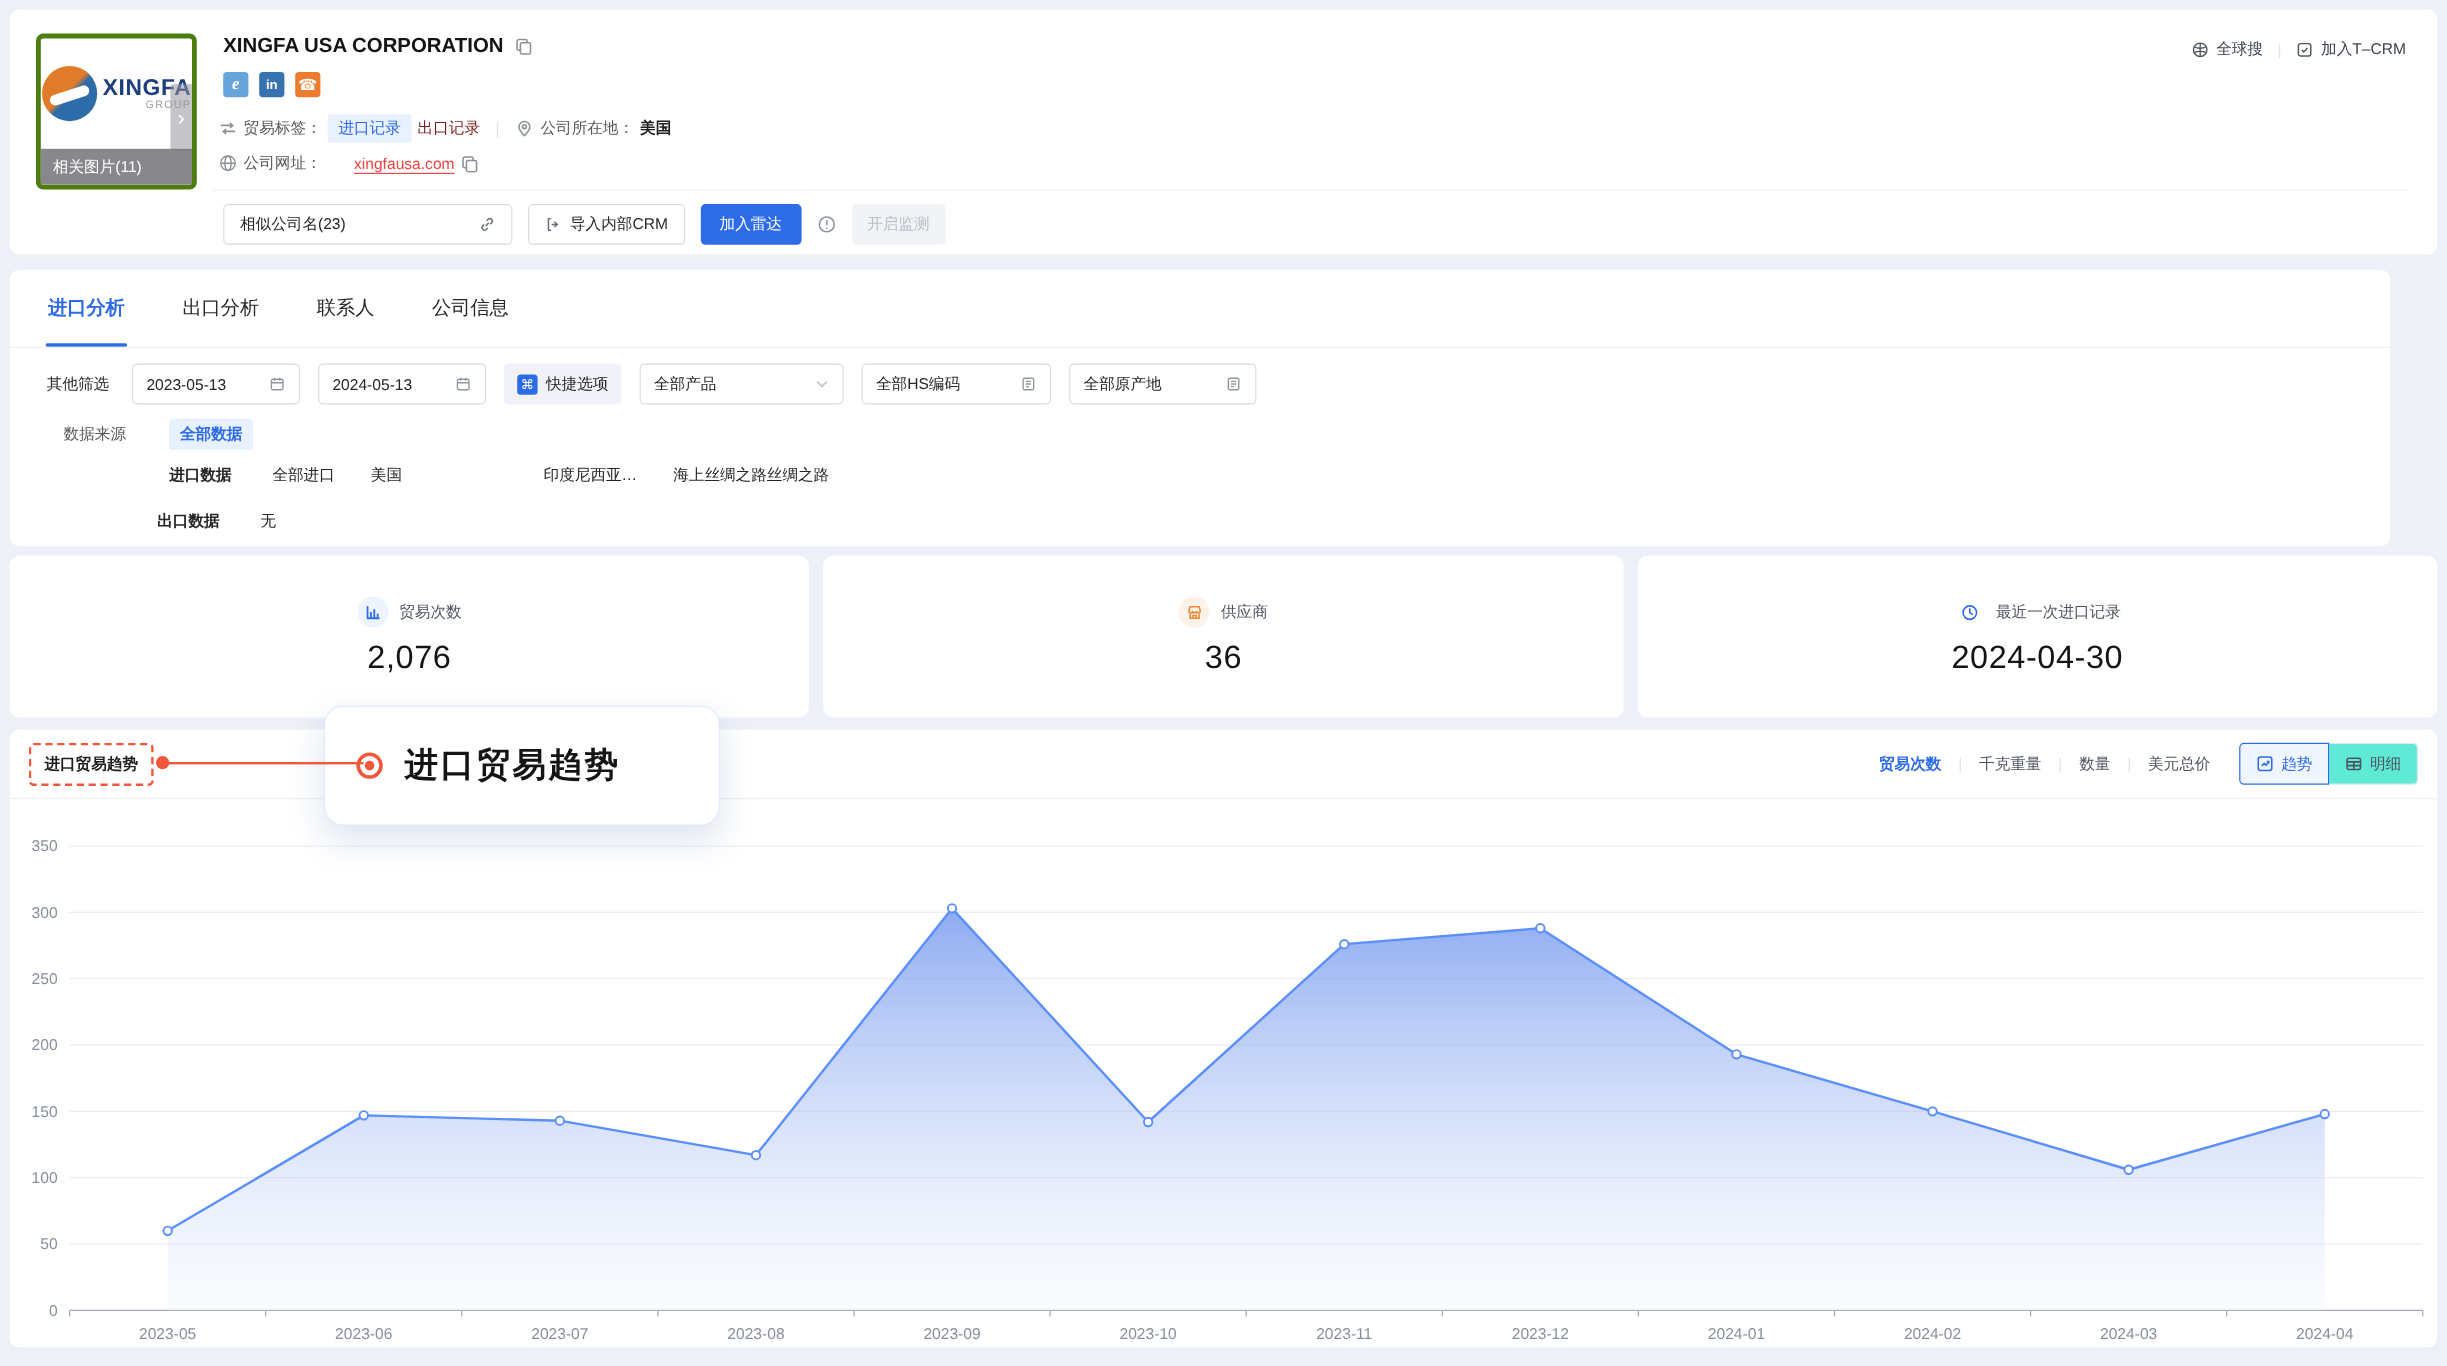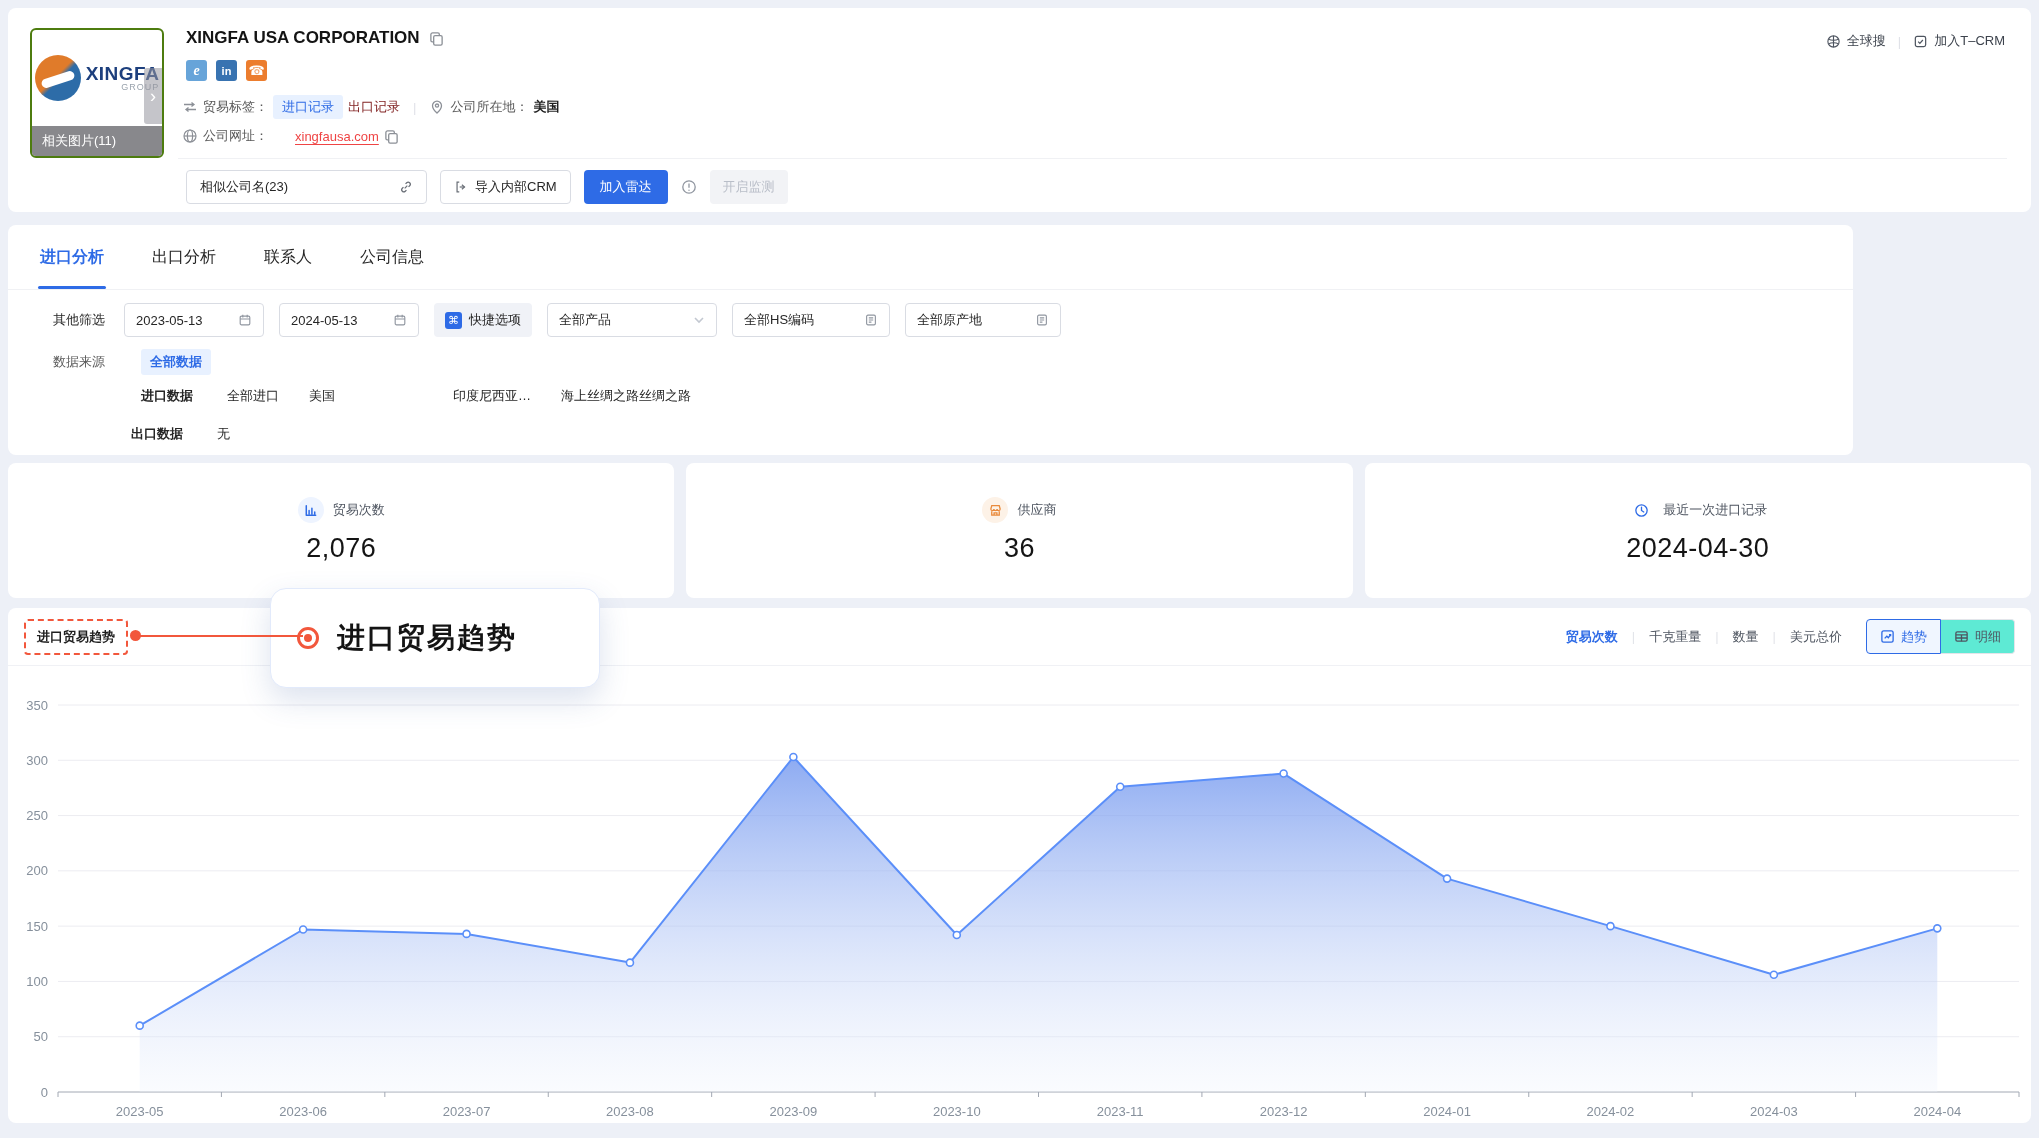--- a/index.html
+++ b/index.html
@@ -3,21 +3,21 @@
 <meta charset="utf-8">
 <style>
   * { margin:0; padding:0; box-sizing:border-box; }
   html,body { width:2039px; height:1138px; }
   body { font-family:"Liberation Sans","DejaVu Sans",sans-serif; background:#edf0f7; color:#1f1f1f; overflow:hidden; }
   .page { position:relative; width:2039px; height:1138px; }
   .panel { position:absolute; background:#fff; border-radius:8px; }
 
   
   .header-panel { left:8px; top:8px; width:2023px; height:204px; }
-  .logo-card { position:absolute; left:22px; top:20px; width:134px; height:130px; border:2px solid #4d7c0f; border-radius:6px; overflow:hidden; background:#fff; }
+  .logo-card { position:absolute; left:22px; top:20px; width:134px; height:130px; border:4px solid #4d7c0f; border-radius:6px; overflow:hidden; background:#fff; }
   .logo-inner { position:absolute; left:0; top:0; right:0; bottom:30px; display:flex; align-items:center; justify-content:center; gap:5px; }
   .logo-globe { width:46px; height:46px; border-radius:50%; background:linear-gradient(135deg,#e07b2a 0%,#e07b2a 46%,#2d6ca8 54%,#2d6ca8 100%); position:relative; flex:0 0 auto; }
   .logo-globe:after { content:""; position:absolute; left:6px; top:20px; width:34px; height:9px; background:#fff; border-radius:6px; transform:rotate(-18deg); }
   .logo-words { line-height:1; }
   .logo-x { font-size:19px; font-weight:700; color:#1d3f7d; letter-spacing:0.5px; }
   .logo-g { font-size:9px; color:#9aa3ad; text-align:right; letter-spacing:1px; }
   .logo-caption { position:absolute; left:0; right:0; bottom:0; height:30px; background:rgba(110,110,115,.82); color:#fff; font-size:13px; display:flex; align-items:center; padding-left:10px; }
   .logo-next { position:absolute; right:0; top:38px; width:18px; height:56px; background:rgba(150,150,158,.55); color:#fff; display:flex; align-items:center; justify-content:center; font-size:18px; border-radius:3px 0 0 3px; cursor:pointer; }
 
   .company-title { position:absolute; left:178px; top:20px; font-size:17px; font-weight:700; color:#141414; display:flex; align-items:center; gap:9px; }
@@ -45,28 +45,28 @@
   .btn-disabled { background:#f2f3f6; color:#b9bec8; border:none; }
   .icon-sm { width:14px; height:14px; color:#6b7078; }
   .icon-info { width:16px; height:16px; color:#9096a0; cursor:pointer; }
 
   .topbar { position:absolute; right:26px; top:24px; display:flex; align-items:center; font-size:13px; color:#3d434d; gap:12px; }
   .topbar .item { display:flex; align-items:center; gap:6px; cursor:pointer; }
   .topbar .ic { width:15px; height:15px; color:#4e5560; }
   .topbar .sep { color:#e0e2e8; }
 
   
-  .main-panel { left:8px; top:225px; width:1845px; height:230px; }
+  .main-panel { left:8px; top:225px; width:1984px; height:230px; }
   .tabs { position:absolute; left:30px; top:0; height:64px; display:flex; gap:44px; align-items:center; }
   .tab { font-size:16px; color:#262626; cursor:pointer; position:relative; padding:0 2px; height:100%; display:flex; align-items:center; }
   .tab.active { color:#2e6be6; font-weight:700; }
   .tab.active:after { content:""; position:absolute; left:0; right:0; bottom:0; height:3px; background:#2e6be6; border-radius:2px; }
   .tabs-border { position:absolute; left:0; right:0; top:64px; border-top:1px solid #f0f1f4; }
 
-  .filter-row { position:absolute; left:45px; top:78px; display:flex; align-items:center; gap:15px; font-size:13px; }
+  .filter-row { position:absolute; left:31px; top:78px; display:flex; align-items:center; gap:15px; font-size:13px; }
   .filter-label { color:#262626; margin-right:4px; }
   .input-box { height:34px; border:1px solid #d9dce3; border-radius:4px; background:#fff; display:flex; align-items:center; justify-content:space-between; padding:0 11px; color:#262626; cursor:pointer; }
   .w-date { width:140px; }
   .w-select { width:170px; color:#262626; }
   .w-hs { width:158px; } .w-origin { width:156px; }
   .quick-btn { height:34px; background:#f0f2f7; border-radius:4px; display:flex; align-items:center; gap:7px; padding:0 11px; cursor:pointer; color:#262626; }
   .cmd-ic { width:17px; height:17px; border-radius:3px; background:#2e6be6; color:#fff; font-size:11px; display:flex; align-items:center; justify-content:center; }
   .icon-cal,.icon-doc { width:14px; height:14px; color:#9096a0; }
   .icon-chev { width:12px; height:12px; color:#c3c8d1; }
 

